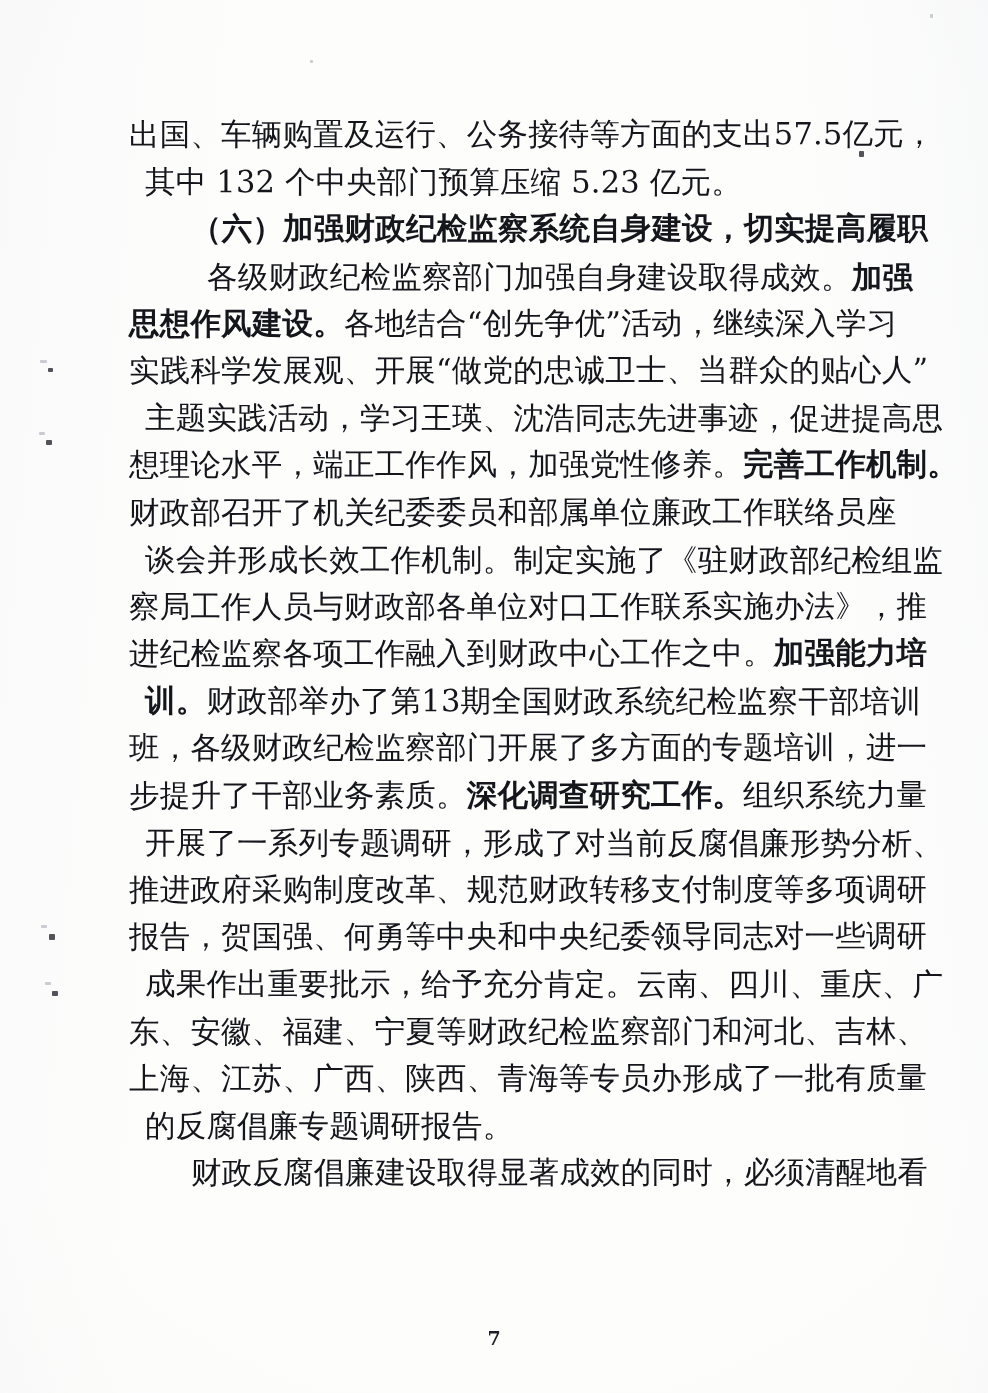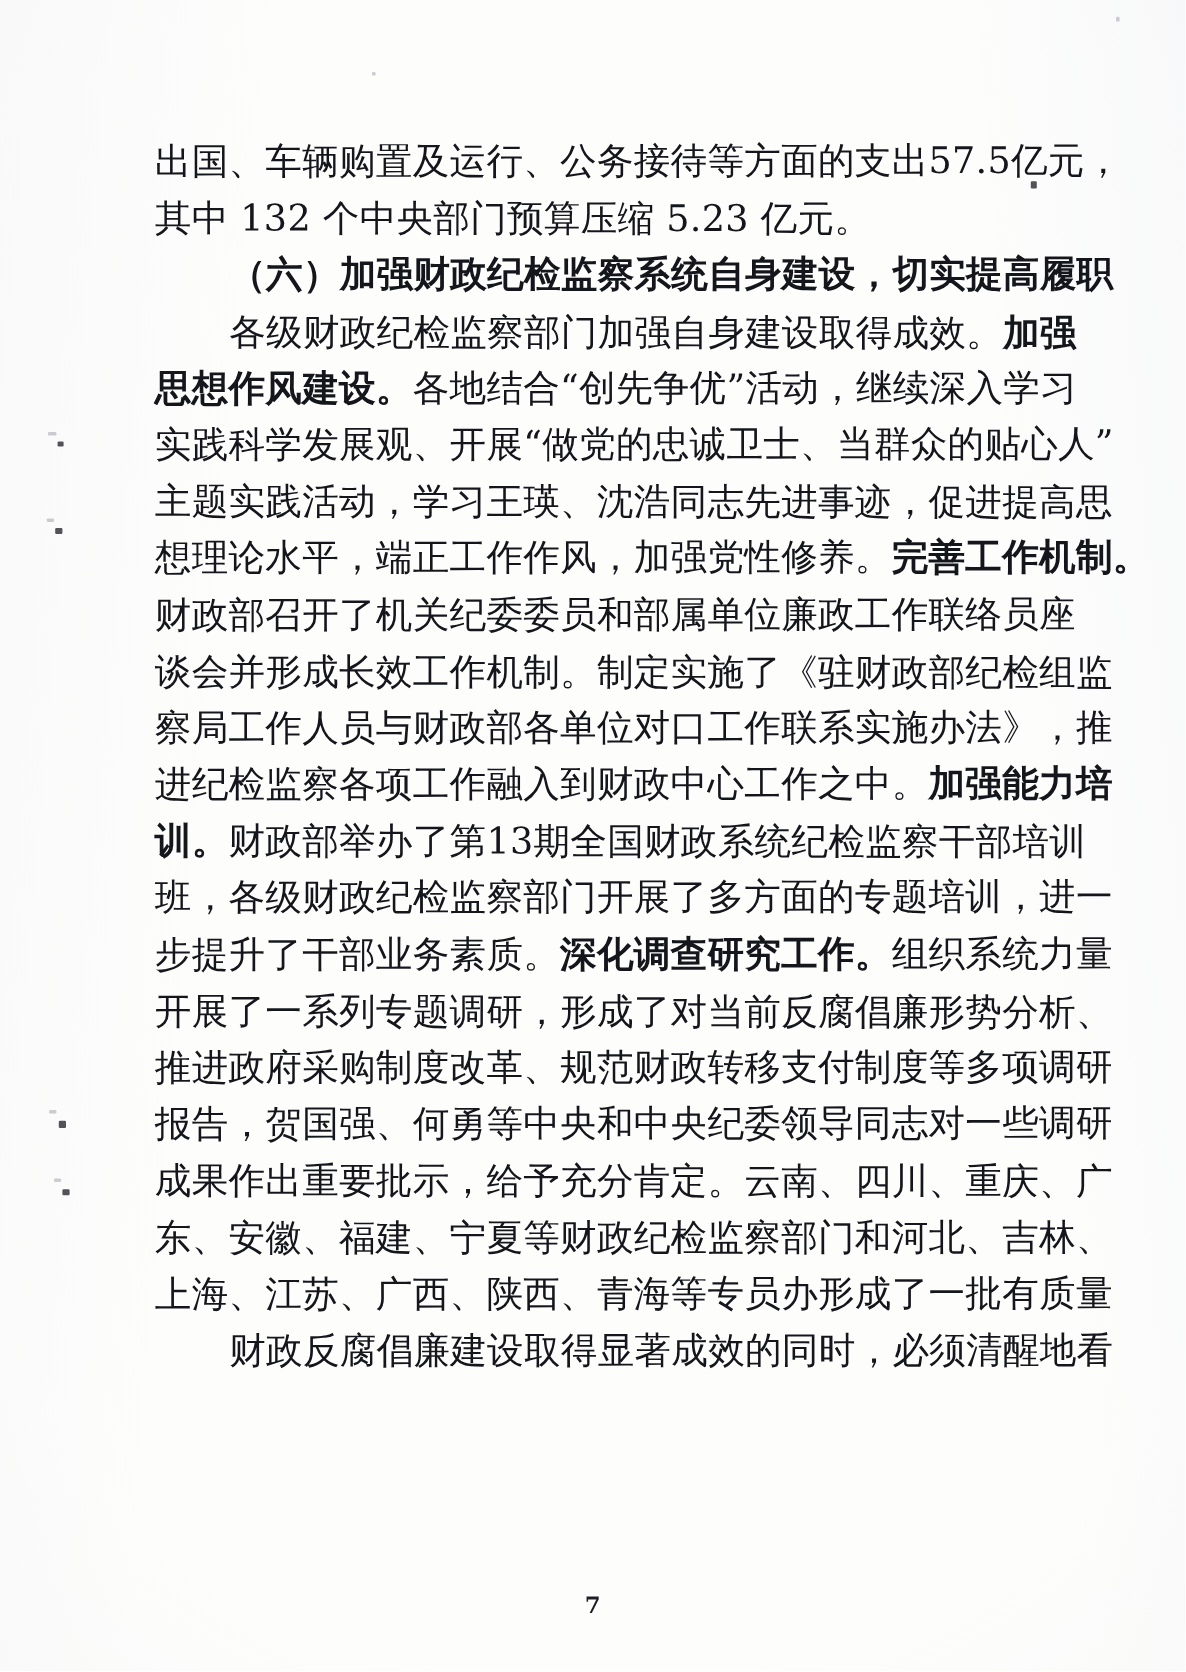--- a/index.html
+++ b/index.html
@@ -53,21 +53,21 @@
     display: flex;
     justify-content: space-between;
   }
   .ln.just > span { display: inline-block; }
 
   .b { font-weight: 700; }
   .ind { padding-left: 62px; }
 
   
   .sk1 { transform: translateY(-0.5px) rotate(-0.06deg); }
-  .sk2 { transform: translateY(0.4px)  rotate(0.05deg); }
+  .sk2 { transform: translateY(0.4px)  rotate(0.05deg); margin-left: 16px; }
   .sk3 { transform: translateY(-0.3px) rotate(-0.04deg); }
 
   .page-number {
     position: absolute;
     left: 0;
     right: 0;
     top: 1327px;
     text-align: center;
     font-size: 19px;
     font-weight: 700;
@@ -648,20 +648,21 @@
         <span>办</span>
         <span>形</span>
         <span>成</span>
         <span>了</span>
         <span>一</span>
         <span>批</span>
         <span>有</span>
         <span>质</span>
         <span>量</span>
       </div>
+      <div class="ln sk2"><span>的反腐倡廉专题调研报告。</span></div>
       <div class="ln sk3 just ind">
         <span>财</span>
         <span>政</span>
         <span>反</span>
         <span>腐</span>
         <span>倡</span>
         <span>廉</span>
         <span>建</span>
         <span>设</span>
         <span>取</span>

